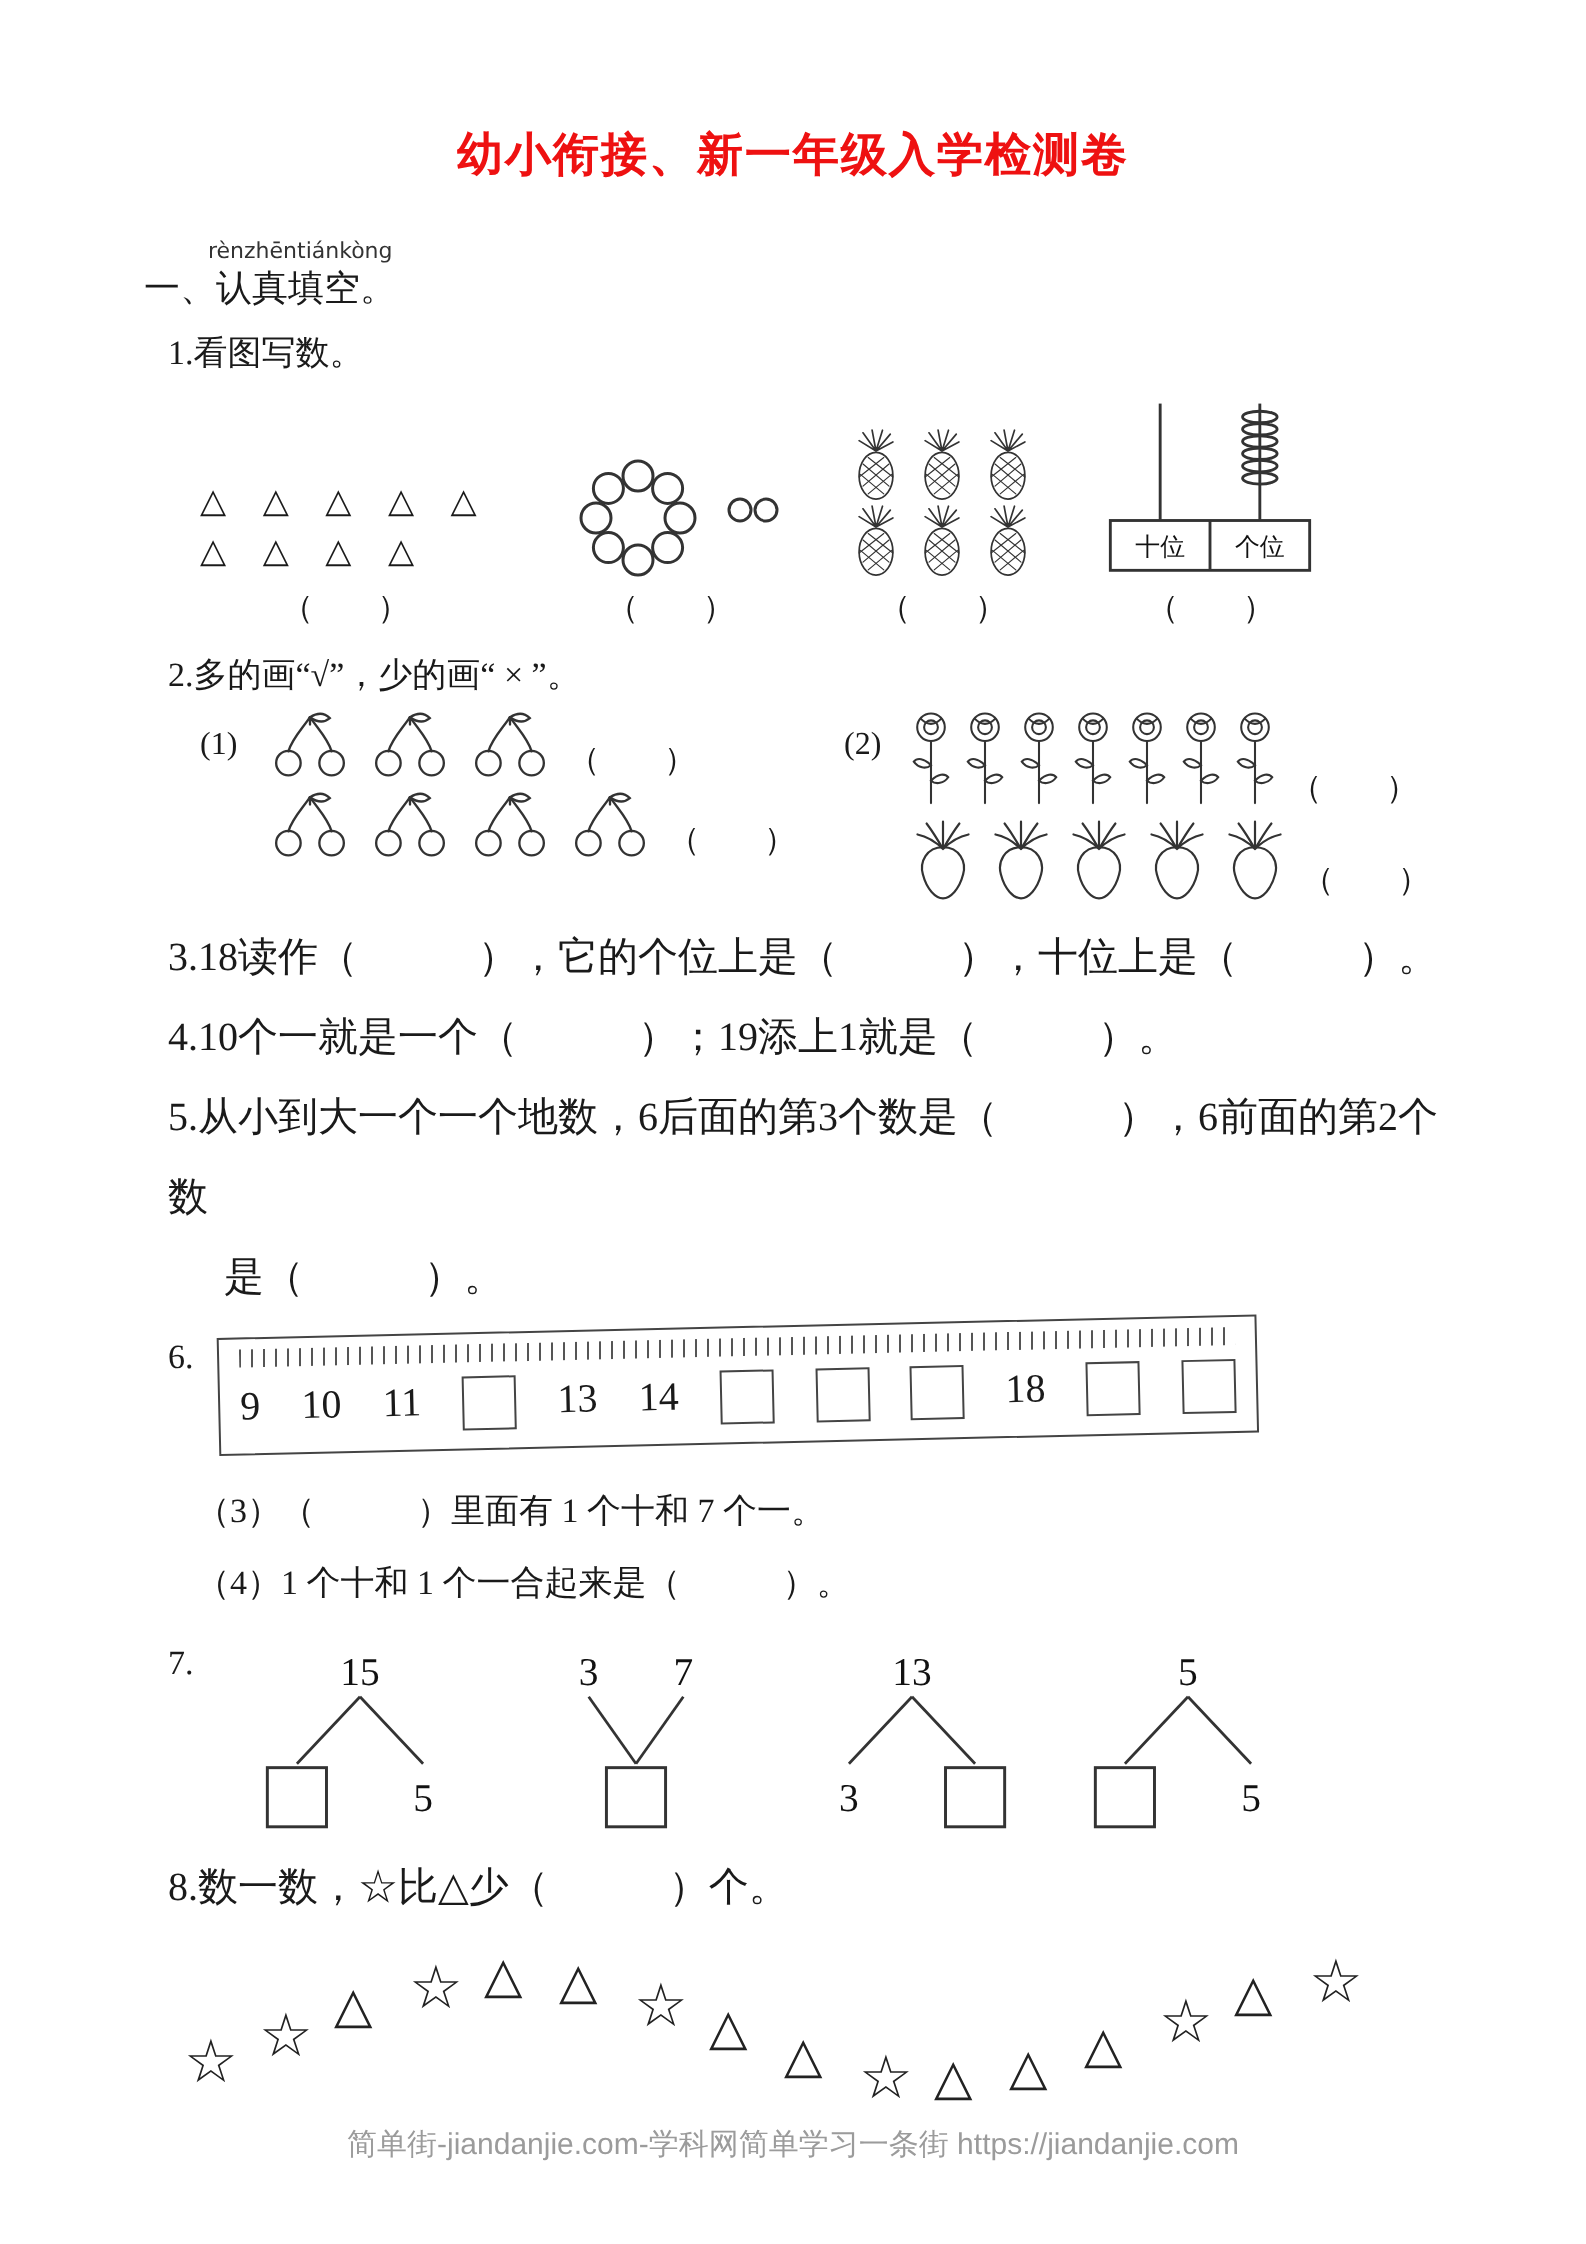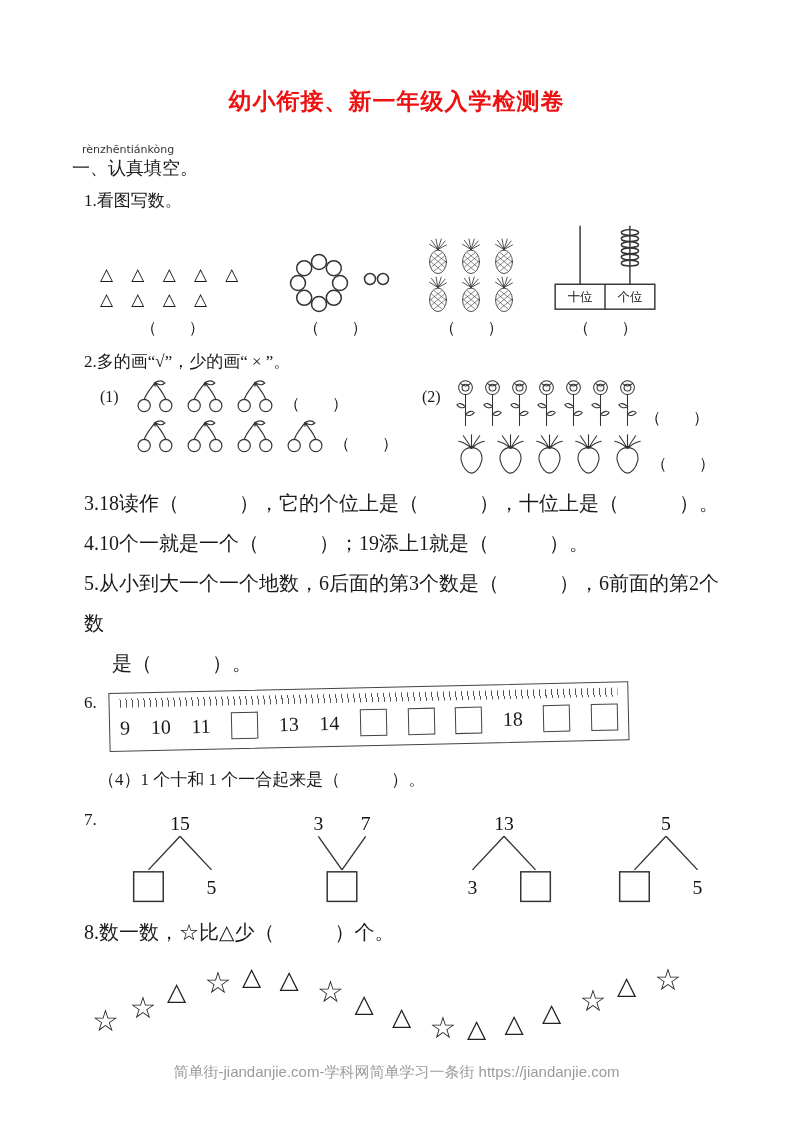--- a/index.html
+++ b/index.html
@@ -1,26 +1,26 @@
 <!DOCTYPE html>
 <html><head>
 <meta charset="utf-8">
 <style>
   * { margin: 0; padding: 0; box-sizing: border-box; }
   html, body { background: #ffffff; }
   .page {
     width: 793px; height: 1122px; background: #fff; position: relative;
     font-family: "Liberation Serif", "DejaVu Serif", serif; color: #1a1a1a;
-    padding: 86px 72px 0 72px; overflow: hidden; margin: 0 auto;
+    padding: 62px 72px 0 72px; overflow: hidden; margin: 0 auto;
   }
   .title {
     font-size: 23px; font-weight: bold; color: #ee1111; text-align: center;
     letter-spacing: 1px; margin-bottom: 26px;
   }
-  .pinyin { font-family: "DejaVu Sans", sans-serif; font-size: 11px; color: #333; margin-left: 10px; }
+  .pinyin { font-family: "DejaVu Sans", sans-serif; font-size: 11px; color: #333; margin-left: 32px; }
   .heading { font-size: 18px; margin-bottom: 6px; }
   .q-label { font-size: 17px; margin-left: 12px; line-height: 1.8; }
   .para { font-size: 20px; margin-left: 12px; line-height: 2.0; }
   .indent2 { margin-left: 40px; }
 
   
   .figures-row { display: flex; align-items: flex-end; gap: 30px; margin: 4px 0 8px 28px; }
   .fig { display: flex; flex-direction: column; align-items: center; gap: 5px; }
   .tri-row { font-size: 17px; letter-spacing: 7px; line-height: 1.5; white-space: nowrap; }
   .blank { font-size: 16px; white-space: nowrap; }
@@ -46,21 +46,21 @@
     transform: rotate(-1.3deg); transform-origin: left center; background: #fff;
   }
   .ruler-ticks { height: 9px; background: repeating-linear-gradient(to right, #555 0 1px, transparent 1px 6px); margin-bottom: 5px; }
   .ruler-cells { display: flex; justify-content: space-between; align-items: center; height: 30px; font-size: 20px; }
   .ruler-box { width: 27px; height: 27px; border: 1.6px solid #444; background: #fff; }
 
   .sub { font-size: 17px; line-height: 2.1; margin-left: 26px; }
 
   
   .q7-row { display: flex; gap: 6px; margin: 12px 0 2px 12px; font-size: 17px; }
-  .bonds { display: flex; gap: 24px; margin-left: 8px; }
+  .bonds { display: flex; margin-left: 8px; }
   .bond { width: 138px; height: 100px; }
   .bond text { font-size: 20px; fill: #111; font-family: "Liberation Serif", serif; }
   .stroke { stroke: #333; stroke-width: 1.4; }
   .outline { fill: none; stroke: #333; stroke-width: 1.5; }
 
   
   .wave { position: relative; height: 96px; margin: 2px 0 0 14px; }
   .wshape { position: absolute; line-height: 1; color: #222; }
   .wshape.star { font-size: 30px; }
   .wshape.triangle { font-size: 25px; }
@@ -289,20 +289,21 @@
           <span class="ruler-num">14</span>
           <div class="ruler-box"></div>
           <div class="ruler-box"></div>
           <div class="ruler-box"></div>
           <span class="ruler-num">18</span>
           <div class="ruler-box"></div>
           <div class="ruler-box"></div>
         </div>
     </div>
   </div>
+  <p class="sub">（3）（　　　）里面有 1 个十和 7 个一。</p>
   <p class="sub">（4）1 个十和 1 个一合起来是（　　　）。</p>
 
   <div class="q7-row">
     <span>7.</span>
     <div class="bonds">
         <svg viewBox="0 0 140 100" width="138" height="100" class="bond">
           <text x="70" y="20" text-anchor="middle">15</text>
           <line x1="70" y1="26" x2="38" y2="60" class="stroke"></line>
           <line x1="70" y1="26" x2="102" y2="60" class="stroke"></line>
           <rect x="23" y="62" width="30" height="30" class="outline"></rect>

